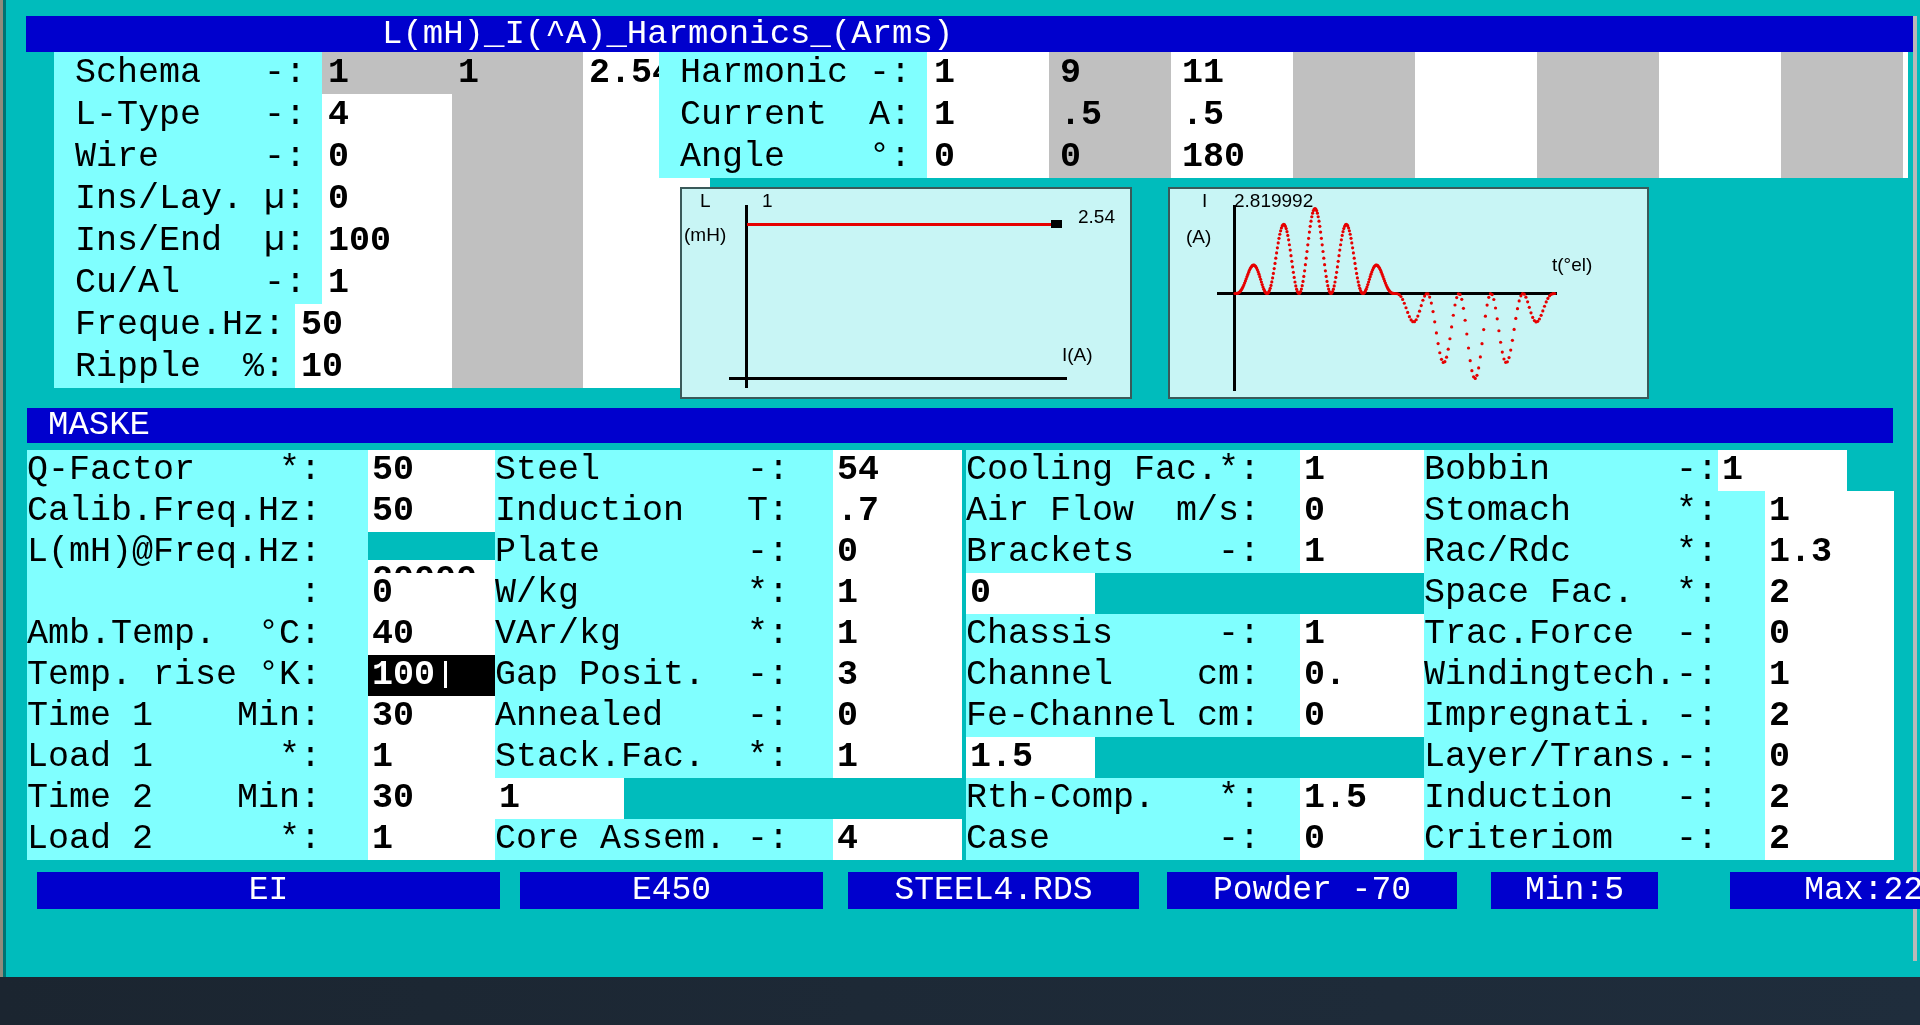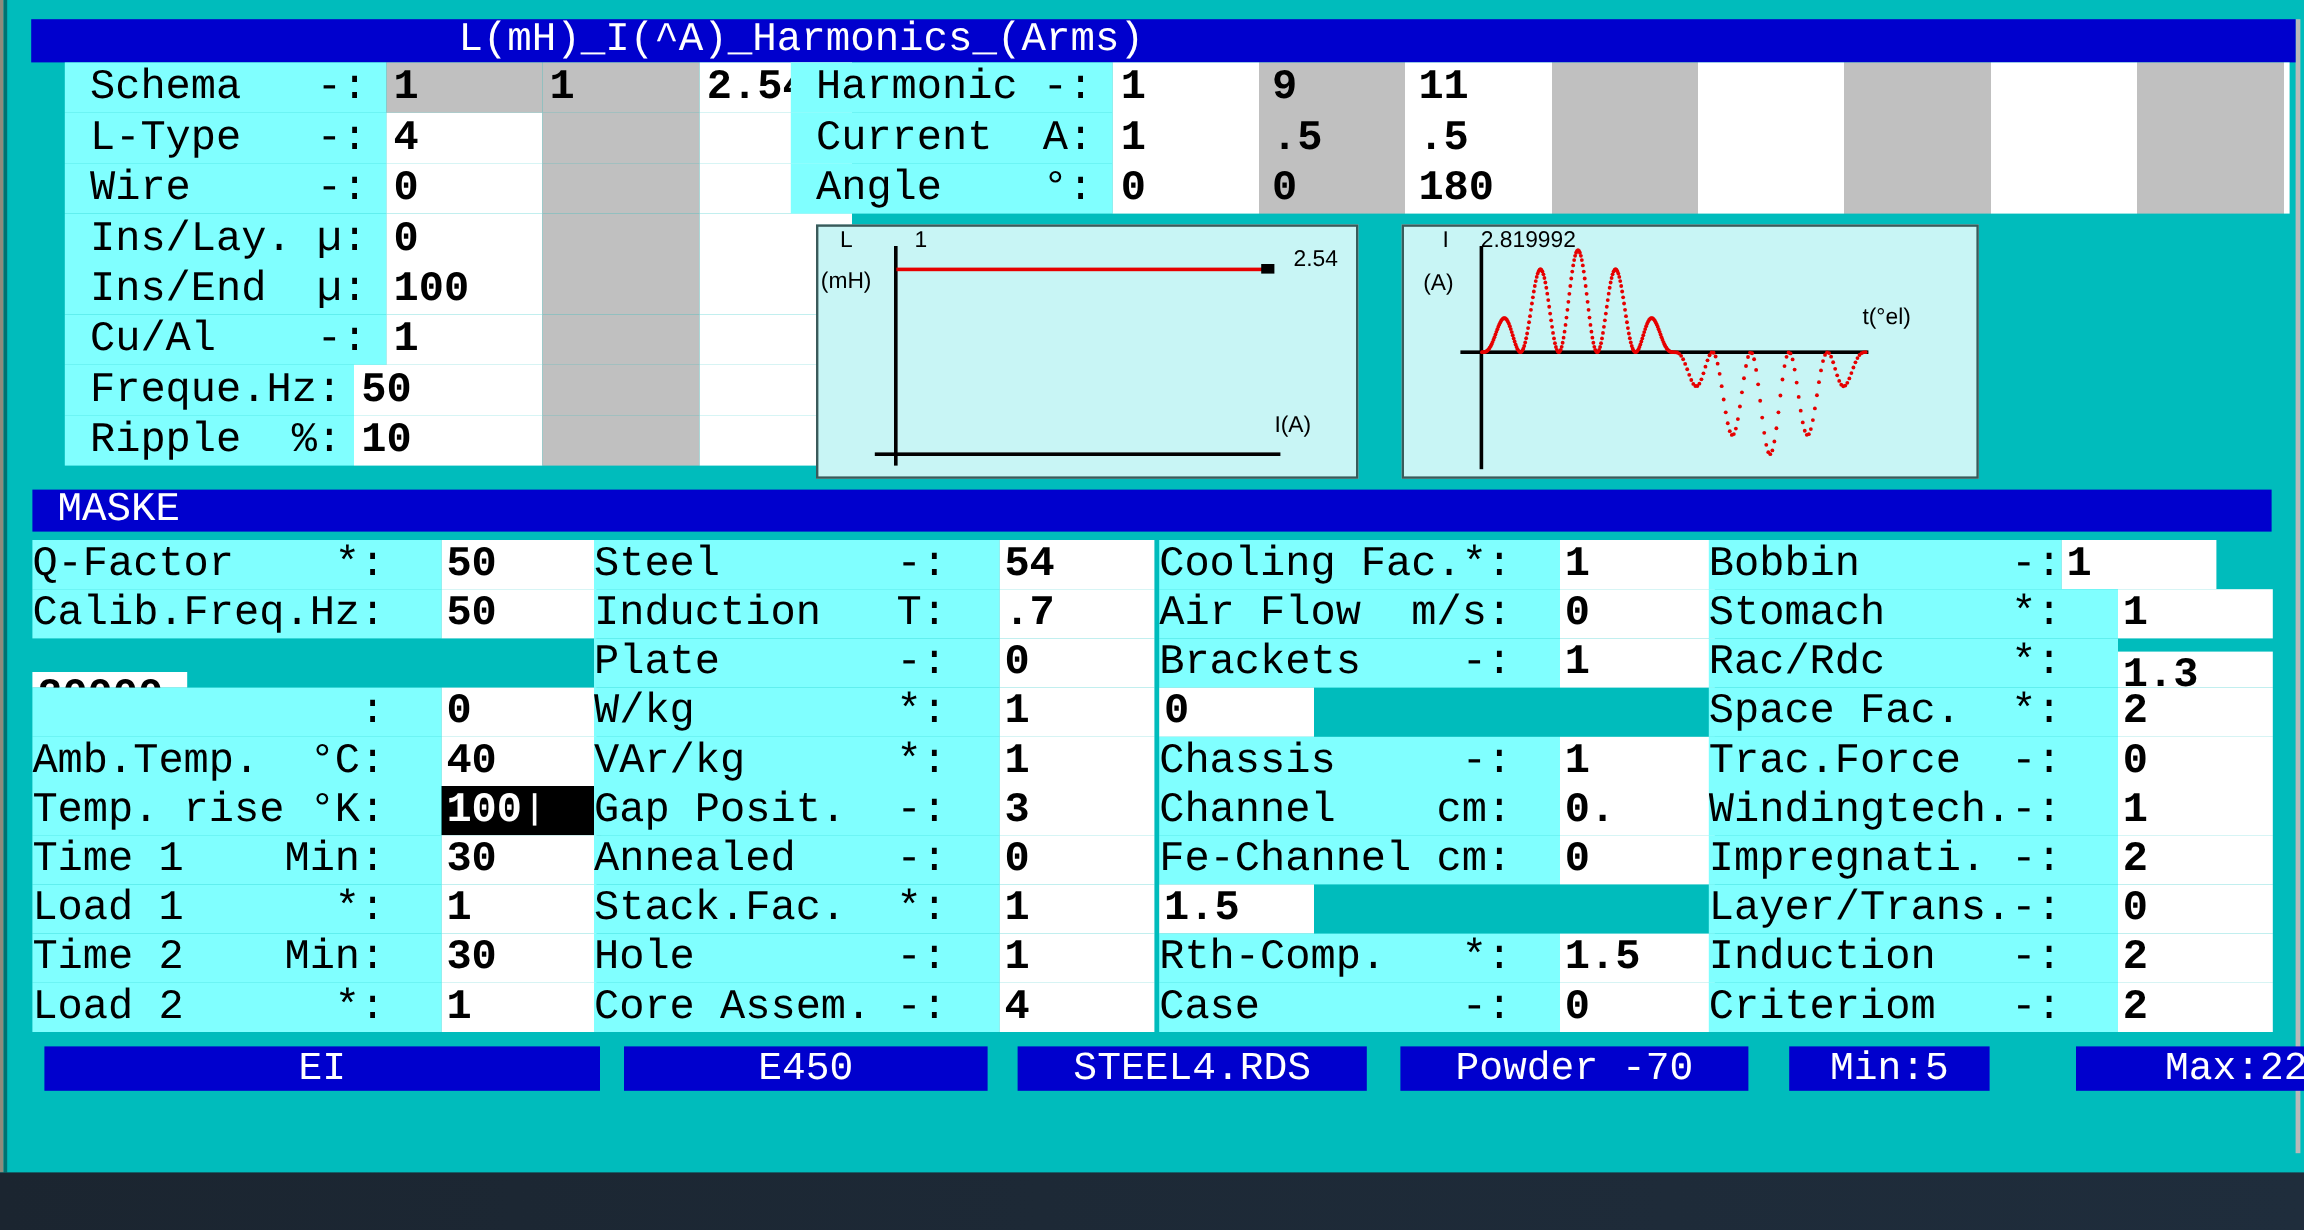--- a/index.html
+++ b/index.html
@@ -454,20 +454,21 @@
     <div class="abs" style="left: 27px; top: 450px;">
       <div class="mrow">
         <span class="dos lbl" style="width: 341px;">Q-Factor    *:</span>
         <span class="dos dosv mval" style="width: 125px;">50</span>
       </div>
       <div class="mrow">
         <span class="dos lbl" style="width: 341px;">Calib.Freq.Hz:</span>
         <span class="dos dosv mval" style="width: 125px;">50</span>
       </div>
       <div class="mrow">
+        <span class="dos lbl" style="width: 341px;">L(mH)@Freq.Hz:</span>
         <span class="dos dosv mval" style="width: 125px; margin-top: 28px;">20000</span>
       </div>
       <div class="mrow">
         <span class="dos lbl" style="width: 341px;">             :</span>
         <span class="dos dosv mval" style="width: 125px;">0</span>
       </div>
       <div class="mrow">
         <span class="dos lbl" style="width: 341px;">Amb.Temp.  °C:</span>
         <span class="dos dosv mval" style="width: 125px;">40</span>
       </div>
@@ -519,21 +520,20 @@
       </div>
       <div class="mrow">
         <span class="dos lbl" style="width: 338px;">Annealed    -:</span>
         <span class="dos dosv mval" style="width: 125px;">0</span>
       </div>
       <div class="mrow">
         <span class="dos lbl" style="width: 338px;">Stack.Fac.  *:</span>
         <span class="dos dosv mval" style="width: 125px;">1</span>
       </div>
       <div class="mrow">
-        <span class="dos lbl" style="width: 338px;">Hole        -:</span>
         <span class="dos dosv mval" style="width: 125px;">1</span>
       </div>
       <div class="mrow">
         <span class="dos lbl" style="width: 338px;">Core Assem. -:</span>
         <span class="dos dosv mval" style="width: 125px;">4</span>
       </div>
     </div>
     <div class="abs" style="left: 966px; top: 450px;">
       <div class="mrow">
         <span class="dos lbl" style="width: 334px;">Cooling Fac.*:</span>
@@ -578,21 +578,21 @@
       <div class="mrow">
         <span class="dos lbl" style="width: 294px;">Bobbin      -:</span>
         <span class="dos dosv mval" style="width: 125px;">1</span>
       </div>
       <div class="mrow">
         <span class="dos lbl" style="width: 341px;">Stomach     *:</span>
         <span class="dos dosv mval" style="width: 125px;">1</span>
       </div>
       <div class="mrow">
         <span class="dos lbl" style="width: 341px;">Rac/Rdc     *:</span>
-        <span class="dos dosv mval" style="width: 125px; margin-top: 11px;">1.3</span>
+        <span class="dos dosv mval" style="width: 125px;">1.3</span>
       </div>
       <div class="mrow">
         <span class="dos lbl" style="width: 341px;">Space Fac.  *:</span>
         <span class="dos dosv mval" style="width: 125px;">2</span>
       </div>
       <div class="mrow">
         <span class="dos lbl" style="width: 341px;">Trac.Force  -:</span>
         <span class="dos dosv mval" style="width: 125px;">0</span>
       </div>
       <div class="mrow">

